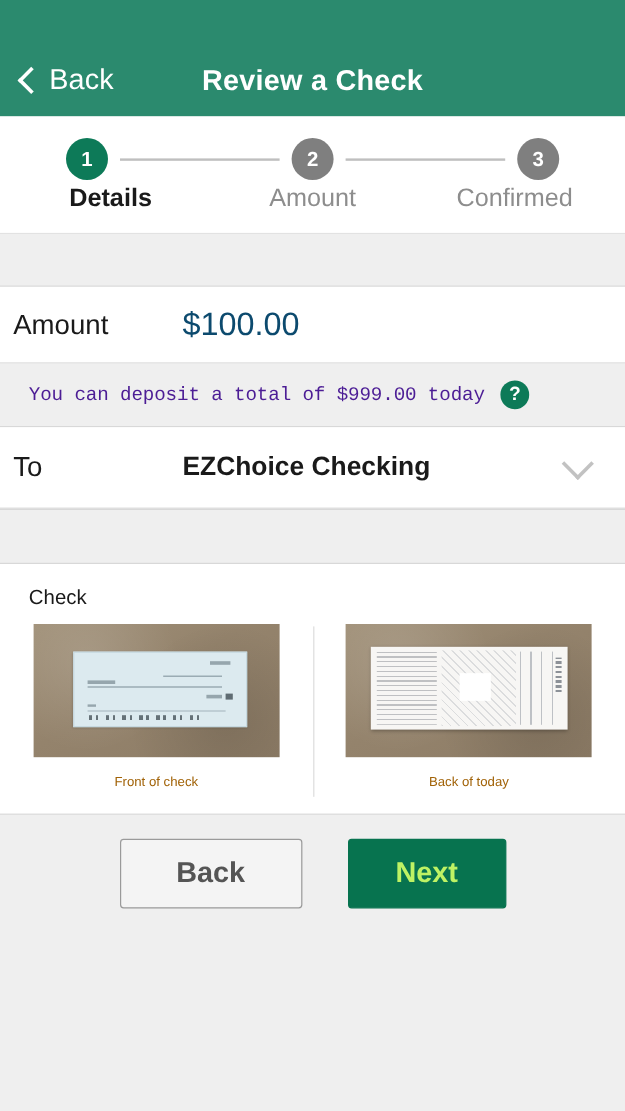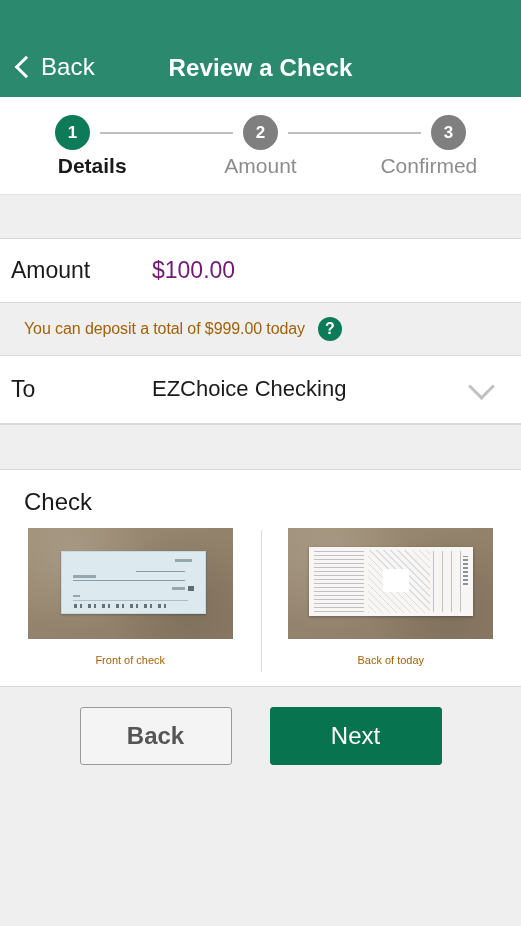--- a/index.html
+++ b/index.html
@@ -139,28 +139,29 @@
     padding-left: 11px;
     box-sizing: border-box;
     font-size: 23px;
     color: #1a1a1a;
   }
   .row-val {
     flex: 1 1 auto;
     font-size: 23px;
     color: #1a1a1a;
   }
-  .amount-value { font-size: 23px; color: #701a75; }
+  .amount-value { font-size: 27px; color: #0c4a6e; }
 
   .acct-block {
     flex: 1 1 auto;
     display: flex;
     flex-direction: column;
     justify-content: center;
     line-height: 1.3;
+    font-weight: bold;
   }
   .acct-name { font-size: 22px; color: #1a1a1a; }
   .acct-balance { font-size: 22px; color: #1a1a1a; }
 
   .chev-down {
     width: 16px;
     height: 16px;
     border-right: 3px solid #c2c2c2;
     border-bottom: 3px solid #c2c2c2;
     transform: rotate(45deg);
@@ -174,22 +175,23 @@
     background: #efefef;
     flex: 0 0 auto;
     height: 52px;
     display: flex;
     align-items: center;
     padding-left: 24px;
     border-bottom: 1px solid #d8d8d8;
   }
   .notice-text {
     font-size: 16px;
-    color: #a16207;
+    color: #4c1d95;
     letter-spacing: -0.1px;
+    font-family: Liberation Mono, monospace;
   }
   .help-icon {
     width: 24px;
     height: 24px;
     border-radius: 50%;
     background: #0d7a58;
     color: #ffffff;
     font-size: 16px;
     font-weight: bold;
     display: flex;
@@ -202,21 +204,21 @@
 
   
   .check-section {
     background: #ffffff;
     flex: 0 0 auto;
     padding: 18px 0 20px 0;
     border-bottom: 1px solid #d8d8d8;
     position: relative;
   }
   .check-title {
-    font-size: 24px;
+    font-size: 17px;
     color: #1a1a1a;
     padding-left: 24px;
     margin-bottom: 12px;
   }
   .thumbs {
     display: flex;
     position: relative;
   }
   .thumb-col {
     flex: 1 1 0;
@@ -372,26 +374,26 @@
   }
   .btn-back {
     width: 152px;
     height: 58px;
     background: #f4f4f4;
     border: 1px solid #9a9a9a;
     color: #555555;
     font-weight: bold;
   }
   .btn-next {
-    width: 172px;
+    width: 132px;
     height: 58px;
     background: #07734f;
     border: 1px solid #07734f;
-    color: #ffffff;
-    font-weight: normal;
+    color: #bef264;
+    font-weight: bold;
   }
 </style>
 </head>
 <body>
 
 <div class="phone">
 
   <div class="header">
     <div class="back-btn">
       <span class="chev-left"></span>

